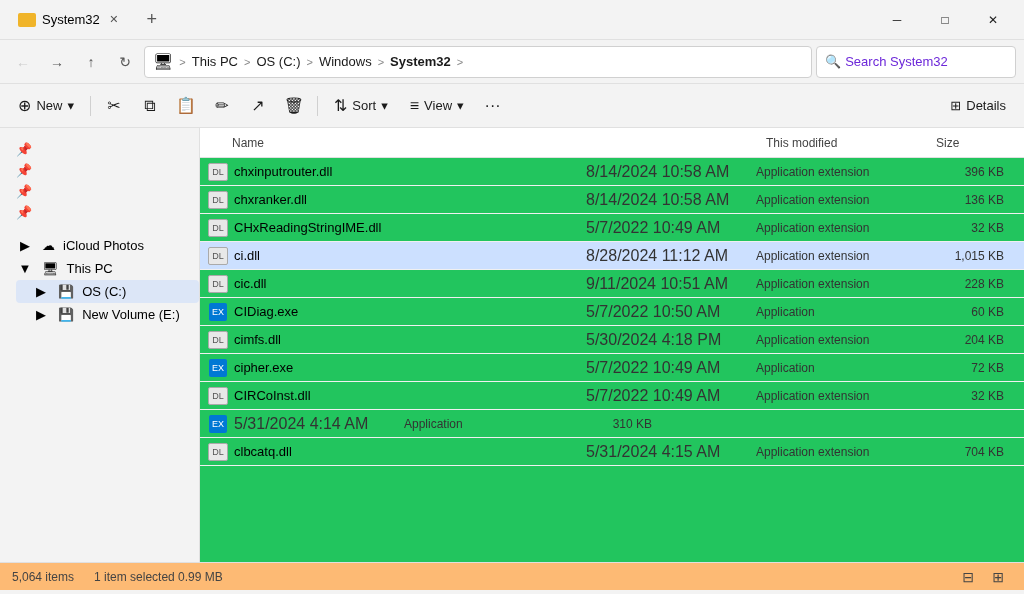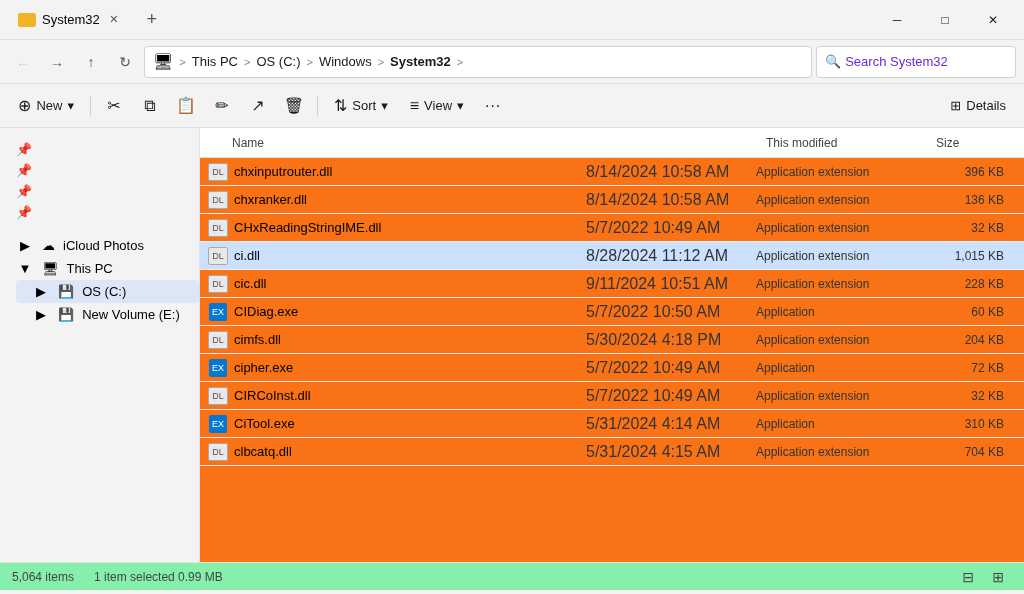--- a/index.html
+++ b/index.html
@@ -62,41 +62,41 @@
     .main-content { display: flex; height: calc(594px - 44px - 44px - 44px - 28px); }
 
     
     .sidebar { width: 200px; border-right: 1px solid #e0e0e0; background: #f3f3f3; overflow-y: auto; padding: 8px 0; }
     .sidebar-pin-area { padding: 4px 0 4px 12px; display: flex; flex-direction: column; gap: 2px; }
     .sidebar-item { display: flex; align-items: center; gap: 8px; padding: 4px 8px 4px 16px; border-radius: 4px; cursor: pointer; font-size: 13px; }
     .sidebar-item.selected { background: #dce6f7; }
     .expand-btn { width: 18px; display: flex; align-items: center; justify-content: center; }
 
     
-    .file-list { flex: 1; overflow-y: auto; background: #f97316; }
+    .file-list { flex: 1; overflow-y: auto; background: #22c55e; }
     .file-list-header { display: flex; align-items: center; height: 30px; border-bottom: 1px solid #e0e0e0; padding: 0 8px; background: white; font-size: 12px; color: #444; position: sticky; top: 0; z-index: 1; }
     .col-name { flex: 1; padding-left: 24px; cursor: pointer; display: flex; align-items: center; gap: 4px; }
     .col-date { width: 170px; cursor: pointer; }
     .col-type { width: 180px; cursor: pointer; }
     .col-size { width: 80px; text-align: left; cursor: pointer; padding-right: 12px; }
     .file-row { display: flex; align-items: center; height: 28px; padding: 0 8px; border-bottom: 1px solid #f0f0f0; cursor: pointer; font-size: 13px; }
     .file-row.selected { background: #cce0ff; }
     .file-icon { width: 20px; height: 20px; margin-right: 6px; display: flex; align-items: center; justify-content: center; font-size: 15px; flex-shrink: 0; }
     .file-name { flex: 1; overflow: hidden; text-overflow: ellipsis; white-space: nowrap; }
     .file-date { width: 170px; color: #333; font-size: 16px; }
     .file-type { width: 180px; color: #333; font-size: 12px; }
     .file-size { width: 80px; text-align: right; padding-right: 12px; color: #333; font-size: 12px; }
 
     
     .file-list::-webkit-scrollbar { width: 8px; }
     .file-list::-webkit-scrollbar-track { background: #f0f0f0; }
     .file-list::-webkit-scrollbar-thumb { background: #c0c0c0; border-radius: 4px; }
 
     
-    .status-bar { height: 28px; background: #86efac; border-top: 1px solid #e0e0e0; display: flex; align-items: center; padding: 0 12px; font-size: 12px; color: #444; gap: 20px; }
+    .status-bar { height: 28px; background: #fdba74; border-top: 1px solid #e0e0e0; display: flex; align-items: center; padding: 0 12px; font-size: 12px; color: #444; gap: 20px; }
     .status-right { margin-left: auto; display: flex; gap: 2px; }
     .view-toggle { width: 28px; height: 22px; display: flex; align-items: center; justify-content: center; border-radius: 3px; cursor: pointer; font-size: 14px; }
 
     
     .dll-icon { width: 42px; height: 18px; background: #e8e8e8; border: 1px solid #aaa; border-radius: 2px; display: flex; align-items: center; justify-content: center; font-size: 9px; color: #555; }
     .exe-icon { width: 18px; height: 18px; background: #1e90ff; border-radius: 2px; display: flex; align-items: center; justify-content: center; font-size: 9px; color: white; }
   </style>
 </head>
 <body>
 
@@ -296,21 +296,20 @@
           </div>
       <div class="file-name">CIRCoInst.dll</div>
       <div class="file-date">5/7/2022 10:49 AM</div>
       <div class="file-type">Application extension</div>
       <div class="file-size">32 KB</div>
     </div>
         <div class="file-row">
       <div class="file-icon">
             <div class="exe-icon" style="background:#0078d4;width:18px;height:18px;border-radius:2px;display:flex;align-items:center;justify-content:center;font-size:9px;color:white;">EX</div>
           </div>
-      <div class="file-name">CiTool.exe</div>
       <div class="file-date">5/31/2024 4:14 AM</div>
       <div class="file-type">Application</div>
       <div class="file-size">310 KB</div>
     </div>
         <div class="file-row">
       <div class="file-icon">
             <div class="dll-icon">DL</div>
           </div>
       <div class="file-name">clbcatq.dll</div>
       <div class="file-date">5/31/2024 4:15 AM</div>

